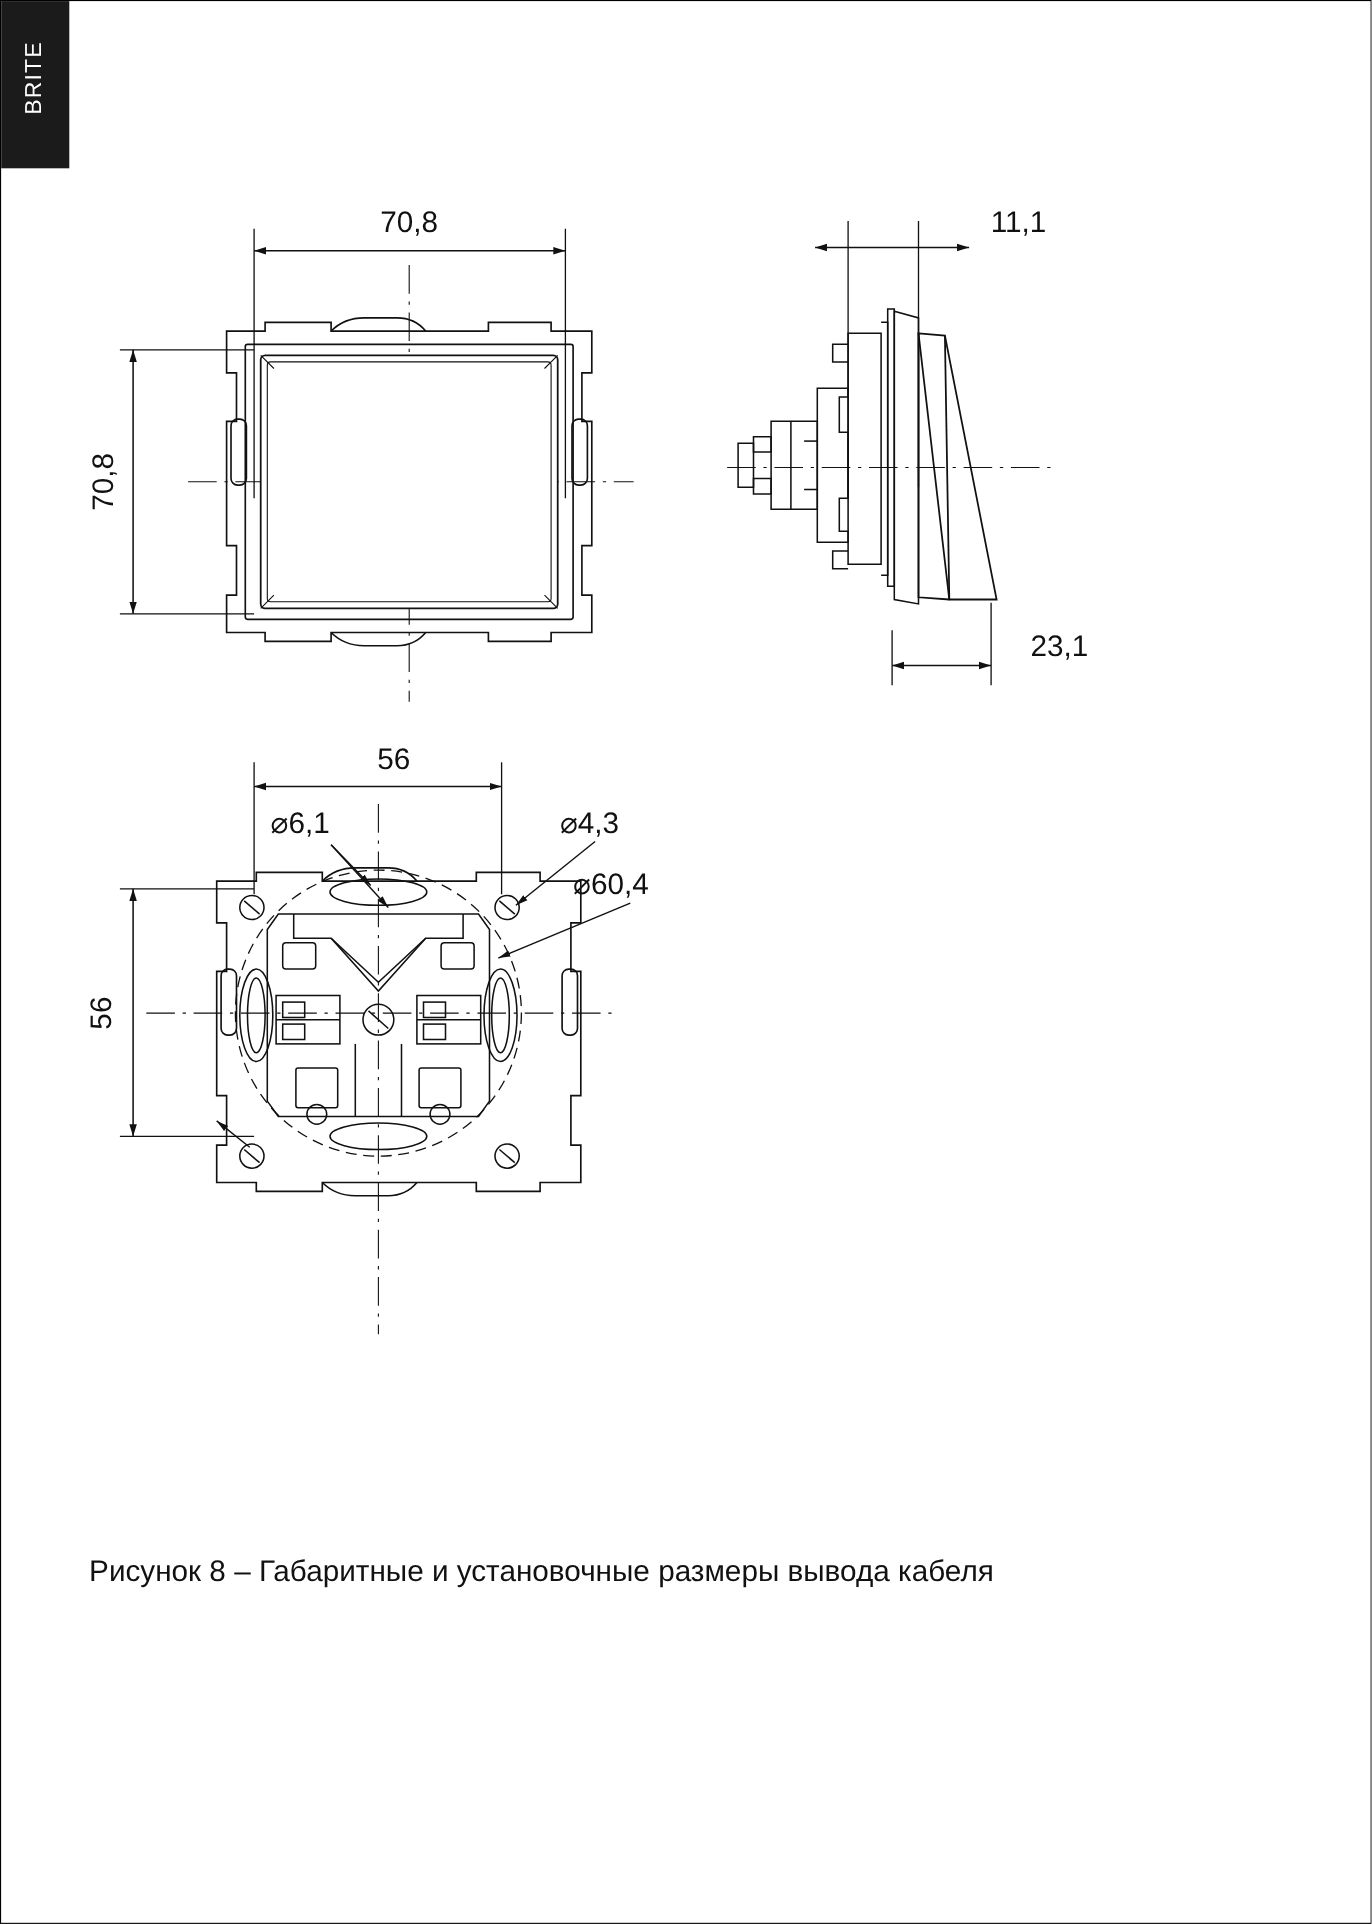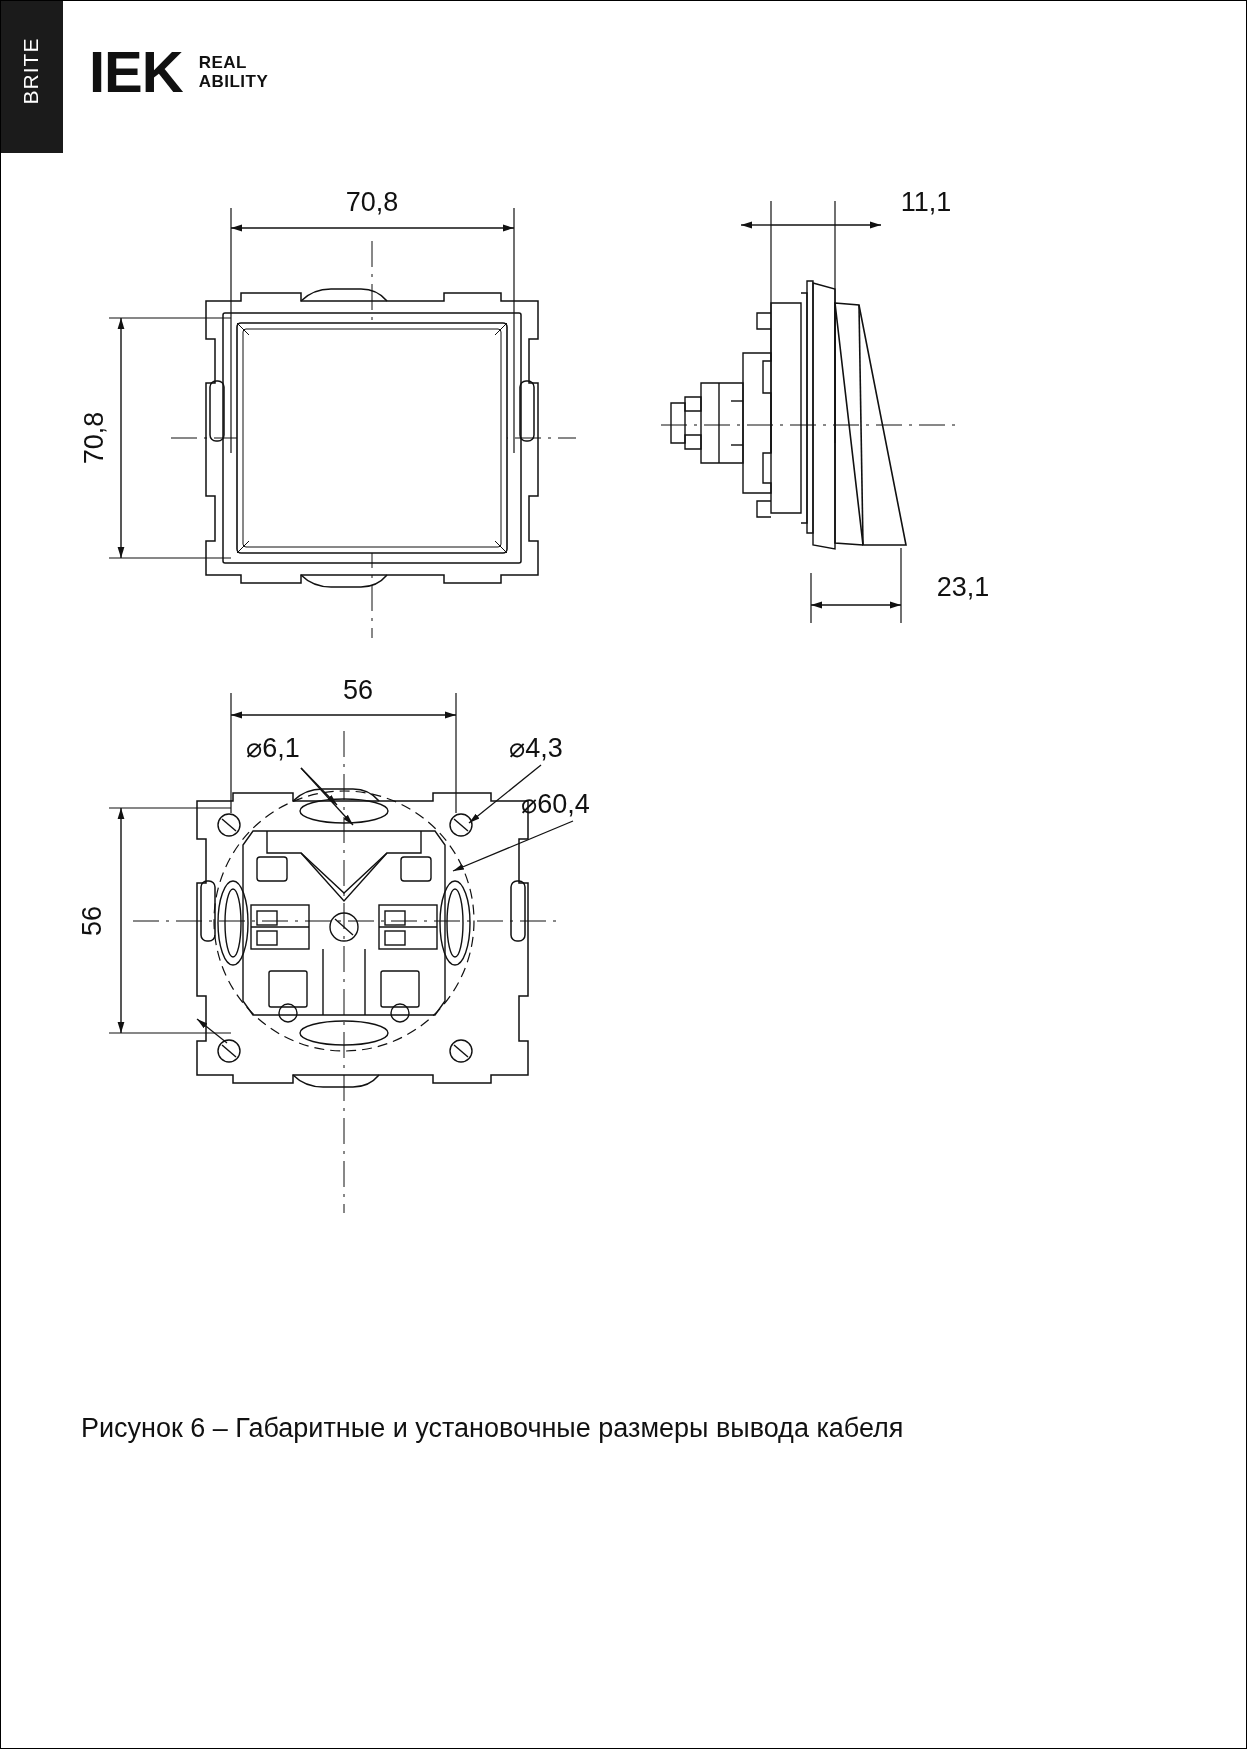--- a/index.html
+++ b/index.html
@@ -94,27 +94,20 @@
 </style>
 </head>
 <body>
 
 <div class="page">
 
   <div class="brand-tab">
     <div class="brand-tab-label">BRITE</div>
   </div>
 
-  <div class="logo-wrap">
-    <div class="logo-iek">IEK</div>
-    <div class="logo-tagline">
-      <div>REAL</div>
-      <div>ABILITY</div>
-    </div>
-  </div>
 
   <div class="drawing">
     <svg width="1245" height="1200" viewBox="0 0 1245 1200" xmlns="http://www.w3.org/2000/svg">
       <defs>
         <marker id="arrL" markerWidth="12" markerHeight="8" refX="11" refY="4" orient="auto" markerUnits="userSpaceOnUse">
           <path d="M11,4 L0,0.6 L0,7.4 Z" fill="#111111"></path>
         </marker>
         <marker id="arrR" markerWidth="12" markerHeight="8" refX="1" refY="4" orient="auto" markerUnits="userSpaceOnUse">
           <path d="M1,4 L12,0.6 L12,7.4 Z" fill="#111111"></path>
         </marker>
@@ -320,14 +313,14 @@
           <line x1="572" y1="668" x2="452" y2="718" marker-end="url(#arrDot)"></line>
           <line x1="226" y1="890" x2="196" y2="866" marker-end="url(#arrDot)"></line>
         </g>
         <text class="dim-txt" x="245" y="604">⌀6,1</text>
         <text class="dim-txt" x="508" y="604">⌀4,3</text>
         <text class="dim-txt" x="520" y="660">⌀60,4</text>
       </g>
     </svg>
   </div>
 
-  <div class="caption">Рисунок 6 – Габаритные и установочные размеры вывода кабеля</div>
+  <div class="caption">Рисунок 8 – Габаритные и установочные размеры вывода кабеля</div>
 </div>
 
 </body></html>

